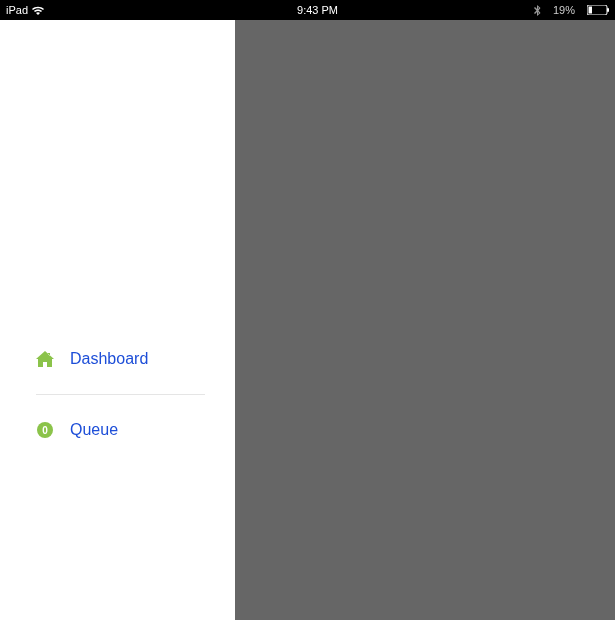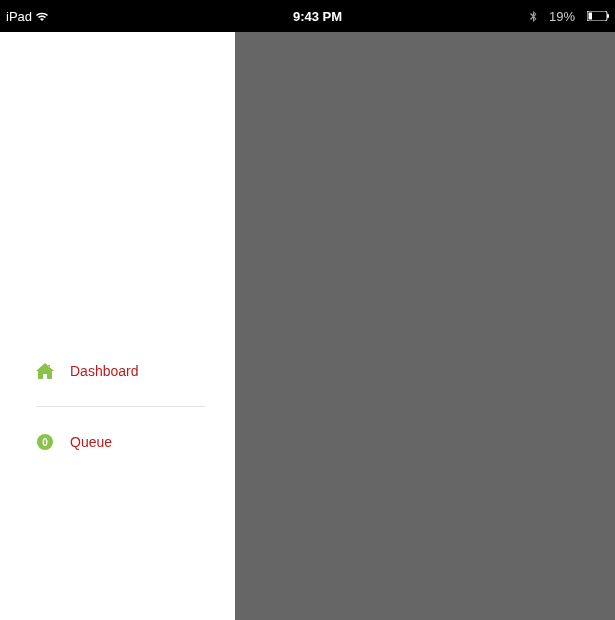--- a/index.html
+++ b/index.html
@@ -5,40 +5,40 @@
     * { margin: 0; padding: 0; box-sizing: border-box; }
     body {
       font-family: -apple-system, "Helvetica Neue", Helvetica, Arial, sans-serif;
       width: 615px;
       height: 620px;
       overflow: hidden;
       background: #fff;
     }
     .status-bar {
       width: 100%;
-      height: 32px;
+      height: 20px;
       background: #000;
       color: #fff;
       display: flex;
       align-items: center;
       justify-content: space-between;
-      font-size: 13px;
+      font-size: 11px;
       padding: 0 6px;
       position: relative;
     }
     .status-left {
       display: flex;
       align-items: center;
       gap: 4px;
     }
     .status-center {
       position: absolute;
       left: 50%;
       transform: translateX(-50%);
-      font-weight: 700;
+      font-weight: 400;
       padding-left: 20px;
     }
     .status-right {
       display: flex;
       align-items: center;
       gap: 12px;
       color: #ccc;
     }
     .wifi-icon svg, .bt-icon svg, .battery-icon svg { display: block; }
     .main {
@@ -66,22 +66,22 @@
     .nav-icon {
       width: 18px;
       height: 18px;
       display: flex;
       align-items: center;
       justify-content: center;
       flex-shrink: 0;
     }
     .nav-icon svg { display: block; }
     .nav-label {
-      font-size: 14px;
-      color: #b91c1c;
+      font-size: 16px;
+      color: #1d4ed8;
     }
     .divider {
       height: 1px;
       background: #e5e5e5;
       margin: 14px 30px 14px 36px;
     }
   </style>
 </head>
 <body>
 

